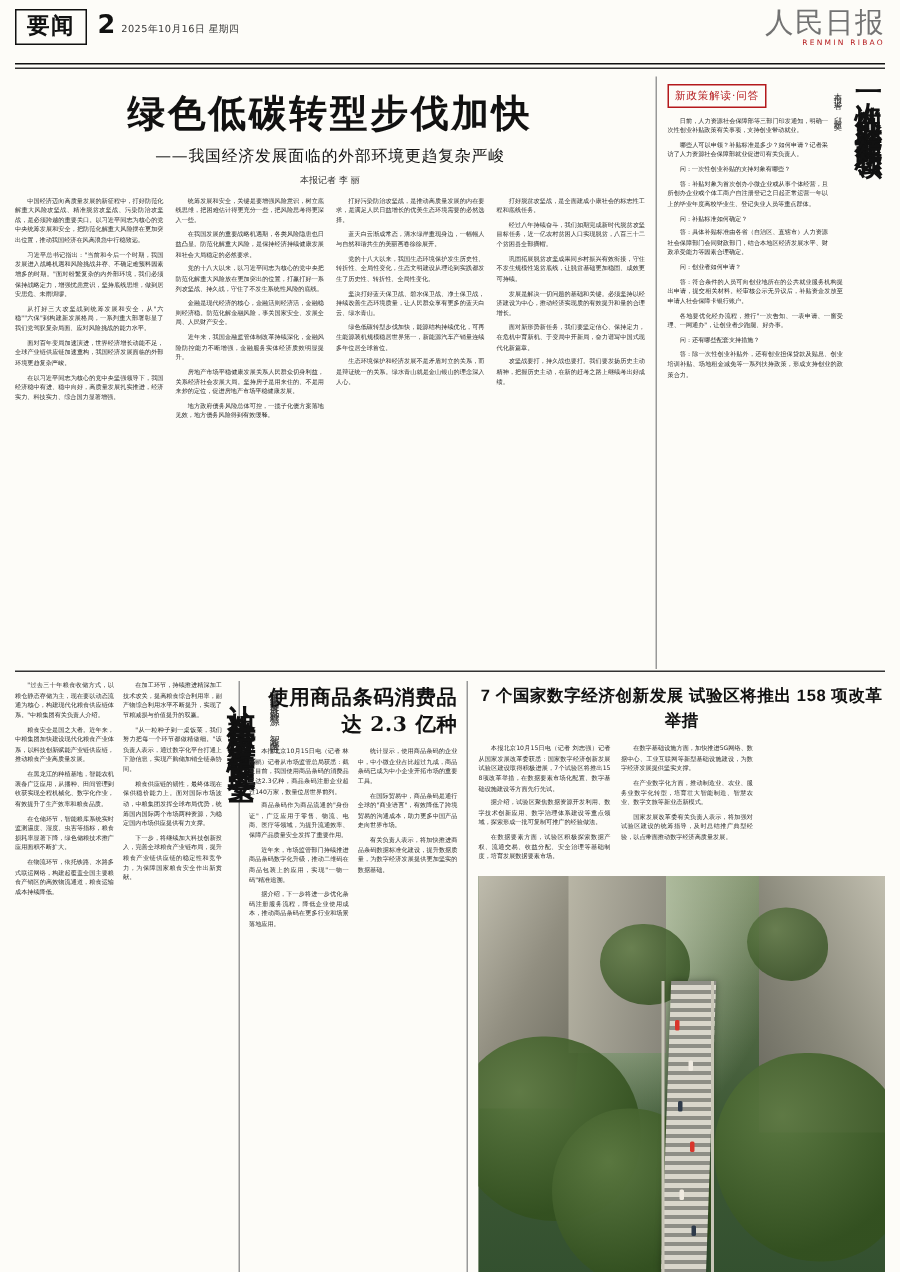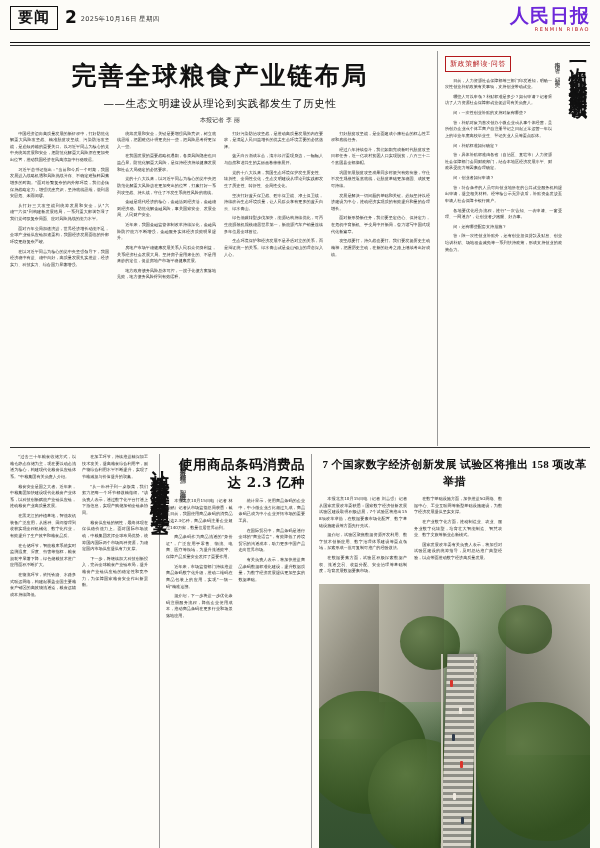--- a/index.html
+++ b/index.html
@@ -19,21 +19,21 @@
     border:1.6px solid #111; padding:1px 7px 2px 7px;
     font-size:15px; font-weight:bold; letter-spacing:1px;
     line-height:1.25; font-family:"DejaVu Sans",sans-serif;
   }
   .pagenum { font-size:17px; font-weight:bold; margin-left:7px; line-height:1.3; }
   .dateline { font-size:6.5px; color:#333; margin-left:4px; margin-top:9px; letter-spacing:.3px; }
   .logo {
     margin-left:auto; text-align:right; line-height:1;
   }
   .logo-cn {
-    font-size:19px; font-weight:bold; color:#6d28d9;
+    font-size:19px; font-weight:normal; color:#737373;
     letter-spacing:1px; font-family:"DejaVu Serif","Liberation Serif",serif;
   }
   .logo-sub { font-size:5px; color:#b4191c; letter-spacing:1.5px; margin-top:2px; }
 
   .rule-top { border-top:1.4px solid #111; margin:2px 0 0 0; }
   .rule-thin { border-top:.6px solid #333; margin-top:1.5px; }
 
   
   .body-wrap { display:flex; margin-top:5px; height:395px; }
   .left-zone { width:428px; padding-right:7px; border-right:.8px solid #999; }
@@ -109,21 +109,21 @@
   .mid-head {
     font-size:13.5px; font-weight:bold; text-align:right; letter-spacing:.5px;
     font-family:"DejaVu Serif","Liberation Serif",serif; margin:2px 0 6px 0;
   }
   .mid-cols { display:flex; gap:6px; }
   .mid-cols .c { width:68px; }
   .dateloc { font-size:4.1px; line-height:1.62; text-indent:0; }
 
   .rhead {
     font-size:11px; font-weight:bold; text-align:center; line-height:1.5;
-    font-family:Liberation Serif, serif; margin:2px 0 7px 0;
+    font-family:Liberation Sans, sans-serif; margin:2px 0 7px 0;
     letter-spacing:.4px;
   }
   .rcols { display:flex; gap:7px; }
   .rcols .c { width:88px; }
 
   
   .photo {
     margin-top:6px; width:100%; height:268px; position:relative; overflow:hidden;
     background:#3e5a34;
   }
@@ -174,22 +174,22 @@
       <div class="logo-cn">人民日报</div>
       <div class="logo-sub">RENMIN RIBAO</div>
     </div>
   </div>
   <div class="rule-top"></div>
   <div class="rule-thin"></div>
 
   <div class="body-wrap">
 
     <div class="left-zone">
-      <div class="headline">完善全球粮食产业链布局</div>
-      <div class="subhead">——生态文明建设从理论到实践都发生了历史性</div>
+      <div class="headline">绿色低碳转型步伐加快</div>
+      <div class="subhead">——我国经济发展面临的外部环境更趋复杂严峻</div>
       <div class="byline">本报记者 李 丽</div>
       <div class="cols4">
         <div class="col">
           <p>中国经济迈向高质量发展的新征程中，打好防范化解重大风险攻坚战、精准脱贫攻坚战、污染防治攻坚战，是必须跨越的重要关口。以习近平同志为核心的党中央统筹发展和安全，把防范化解重大风险摆在更加突出位置，推动我国经济在风高浪急中行稳致远。</p>
           <p>习近平总书记指出："当前和今后一个时期，我国发展进入战略机遇和风险挑战并存、不确定难预料因素增多的时期。"面对纷繁复杂的内外部环境，我们必须保持战略定力，增强忧患意识，坚持底线思维，做到居安思危、未雨绸缪。</p>
           <p>从打好三大攻坚战到统筹发展和安全，从"六稳""六保"到构建新发展格局，一系列重大部署彰显了我们党驾驭复杂局面、应对风险挑战的能力水平。</p>
           <p>面对百年变局加速演进，世界经济增长动能不足，全球产业链供应链加速重构，我国经济发展面临的外部环境更趋复杂严峻。</p>
           <p>在以习近平同志为核心的党中央坚强领导下，我国经济稳中有进、稳中向好，高质量发展扎实推进，经济实力、科技实力、综合国力显著增强。</p>
         </div>
         <div class="col">

